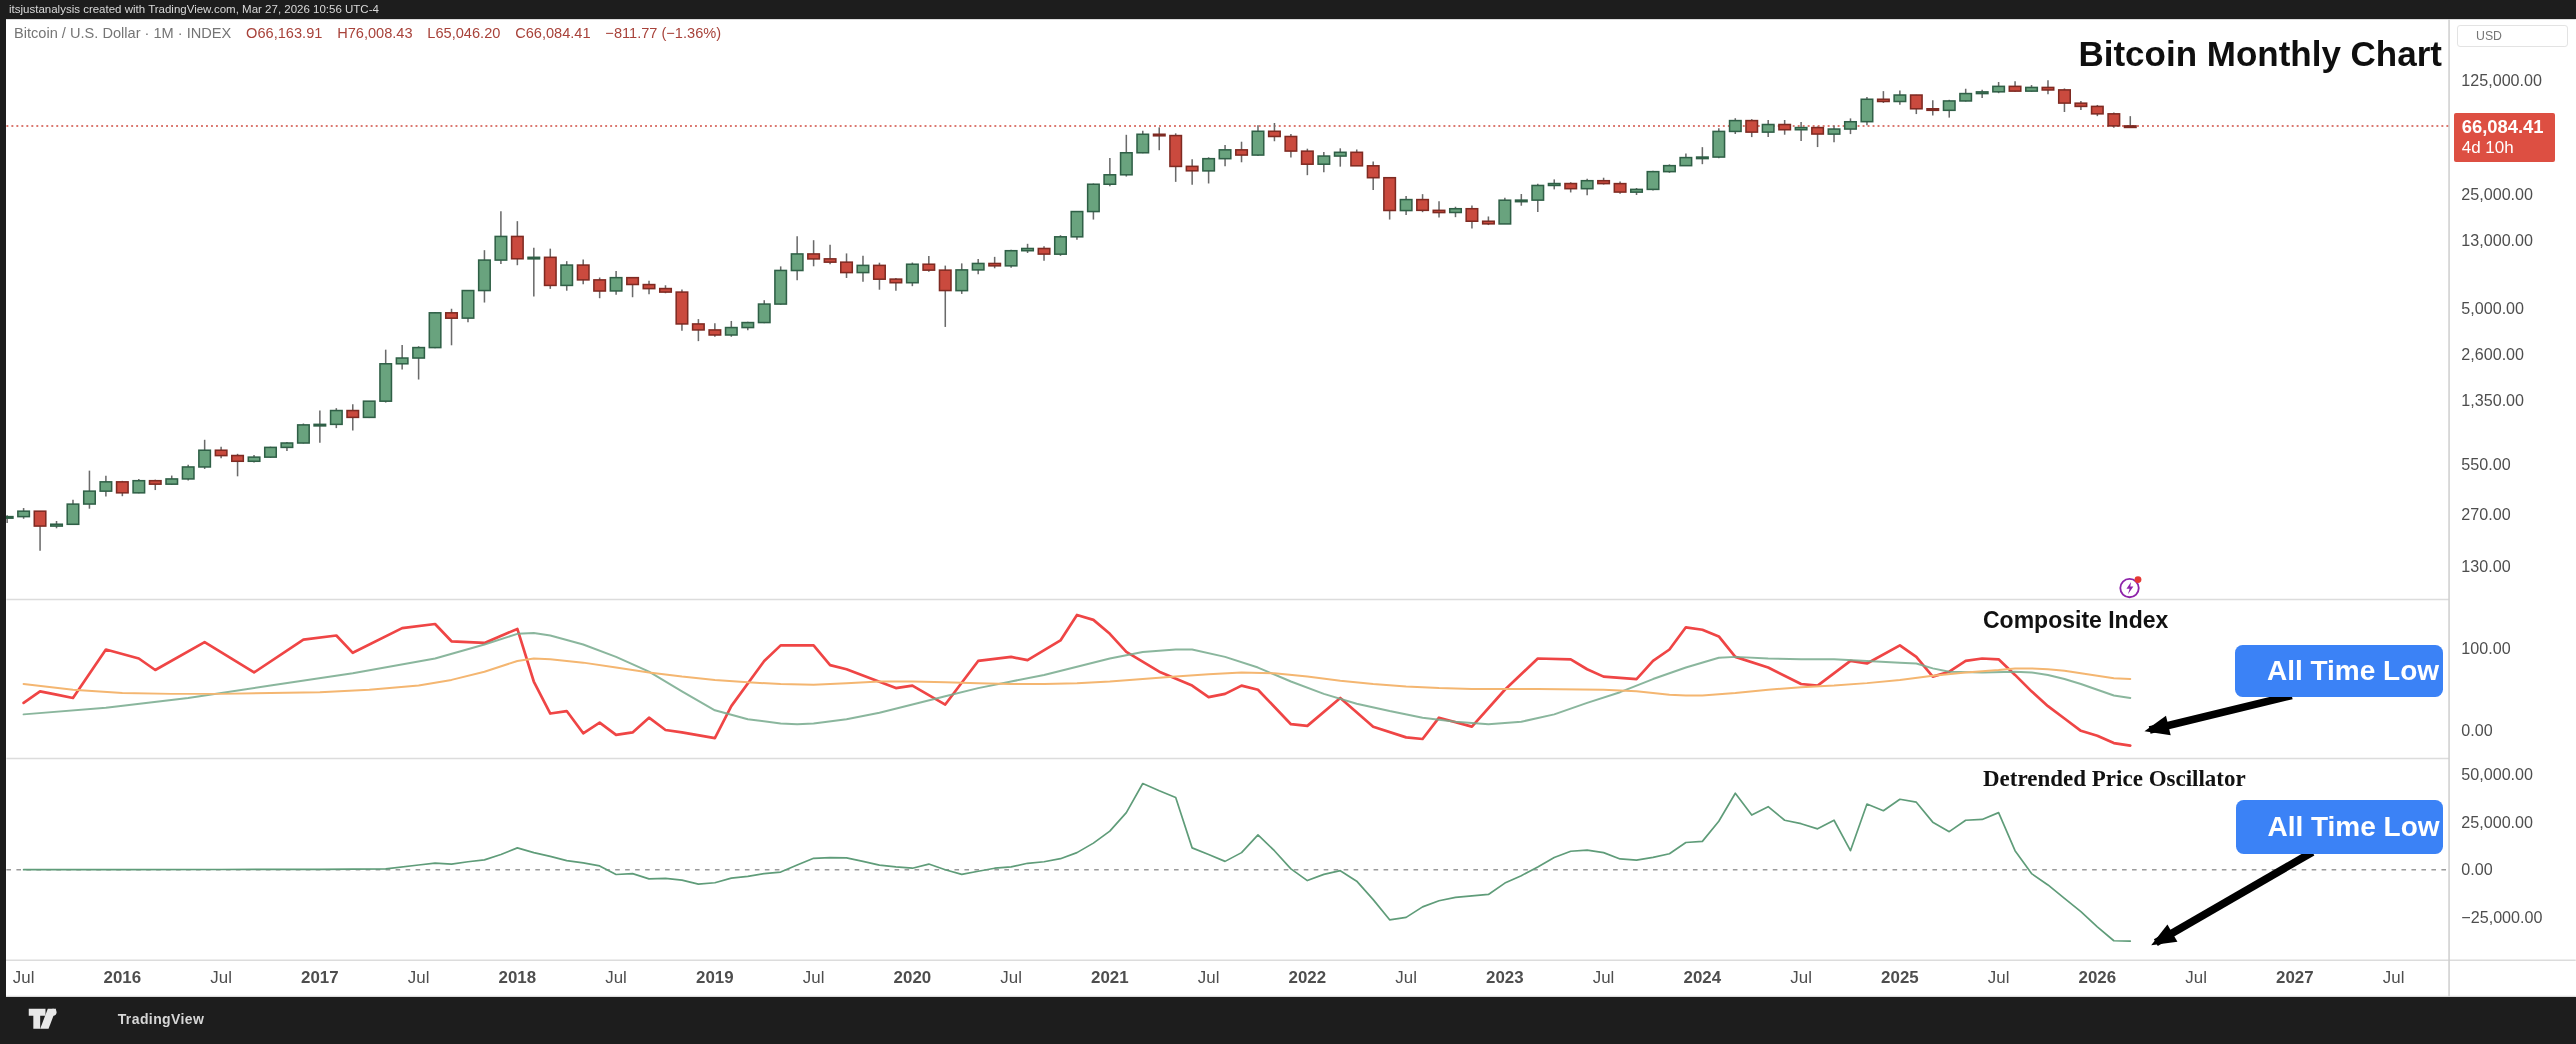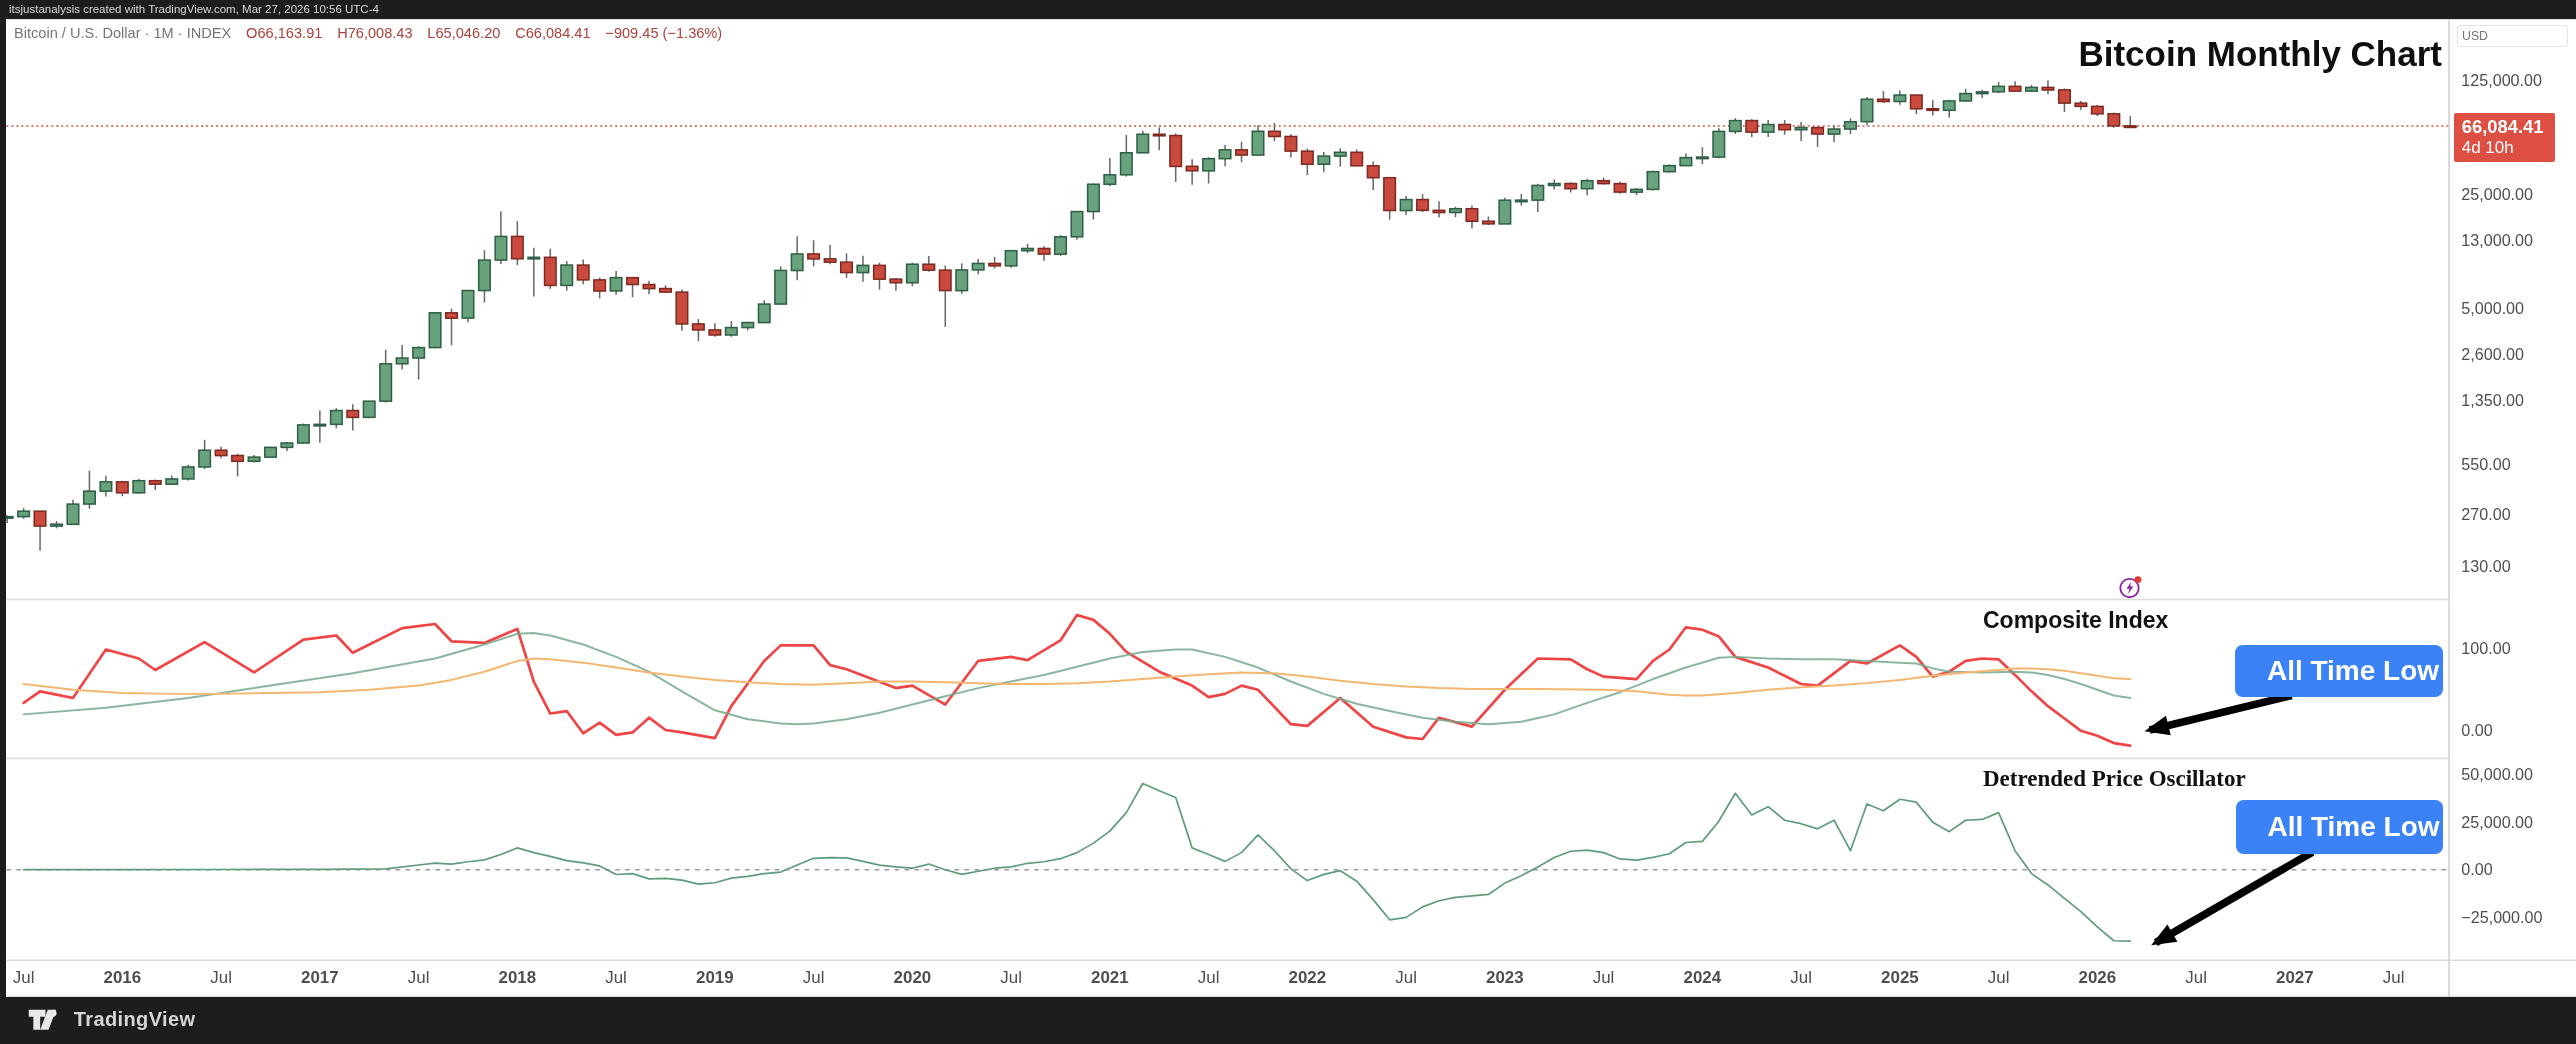--- a/index.html
+++ b/index.html
@@ -18,24 +18,24 @@
   #dpo-label{left:1983px;top:766px;font-family:Liberation Serif, serif;}
   .atl-badge{background:#3b82f6;color:#fff;font-weight:bold;font-size:28px;border-radius:7.7px;
              display:flex;align-items:center;justify-content:center;padding-left:28px;}
   #atl1{left:2235px;top:645px;width:180px;height:52px;}
   #atl2{left:2236px;top:800px;width:179px;height:54px;}
   #price-tag{left:2454px;top:113px;width:101px;height:49px;background:#dd4f42;color:#fff;
              border-radius:2px;padding:3.1px 0 0 7.7px;box-sizing:border-box;line-height:1.2;}
   #price-tag .p1{font-size:18.4px;font-weight:bold;}
   #price-tag .p2{font-size:17px;}
   #usd-box{left:2457px;top:25px;width:111px;height:21.5px;border:0.8px solid #e3e3e3;border-radius:3.1px;
-           font-size:12.3px;color:#757575;line-height:21.5px;padding-left:4px;box-sizing:border-box;}
+           font-size:12.3px;color:#757575;line-height:21.5px;padding-left:18px;box-sizing:border-box;}
   #bottombar{left:0;top:997px;width:2576px;height:48px;background:#1d1d1d;}
   #tv-logo{left:28px;top:1008px;display:flex;align-items:center;gap:10.7px;}
-  #tv-logo .word{color:#d6d6d6;font-size:20px;font-weight:bold;letter-spacing:0.4px;}
+  #tv-logo .word{color:#d6d6d6;font-size:14px;font-weight:bold;letter-spacing:0.4px;margin-left:44px;}
   #flash-icon{left:2118px;top:575px;width:24.6px;height:24.6px;}
   svg text{font-family:"Liberation Sans", sans-serif;}
 </style>
 </head>
 <body>
 
 <div id="root">
 
   <svg id="chart-svg" class="abs" style="left:0;top:0" width="2576" height="1044" xmlns="http://www.w3.org/2000/svg" viewBox="0 0 3355 1360">
       <line x1="8" y1="781" x2="3190" y2="781" stroke="#dcdcdc" stroke-width="2"></line>
@@ -622,21 +622,21 @@
   </div>
 
   <div id="leftstrip" class="abs"></div>
 
   <div id="legend" class="abs">
     <span>Bitcoin / U.S. Dollar · 1M · INDEX</span>
     <span class="red">O66,163.91</span>
     <span class="red">H76,008.43</span>
     <span class="red">L65,046.20</span>
     <span class="red">C66,084.41</span>
-    <span class="red">−909.45 (−1.36%)</span>
+    <span class="red">−811.77 (−1.36%)</span>
   </div>
 
   <div id="title" class="abs">Bitcoin Monthly Chart</div>
 
   <div id="usd-box" class="abs">
     <span>USD</span>
   </div>
 
   <div id="price-tag" class="abs">
     <div class="p1">66,084.41</div>

